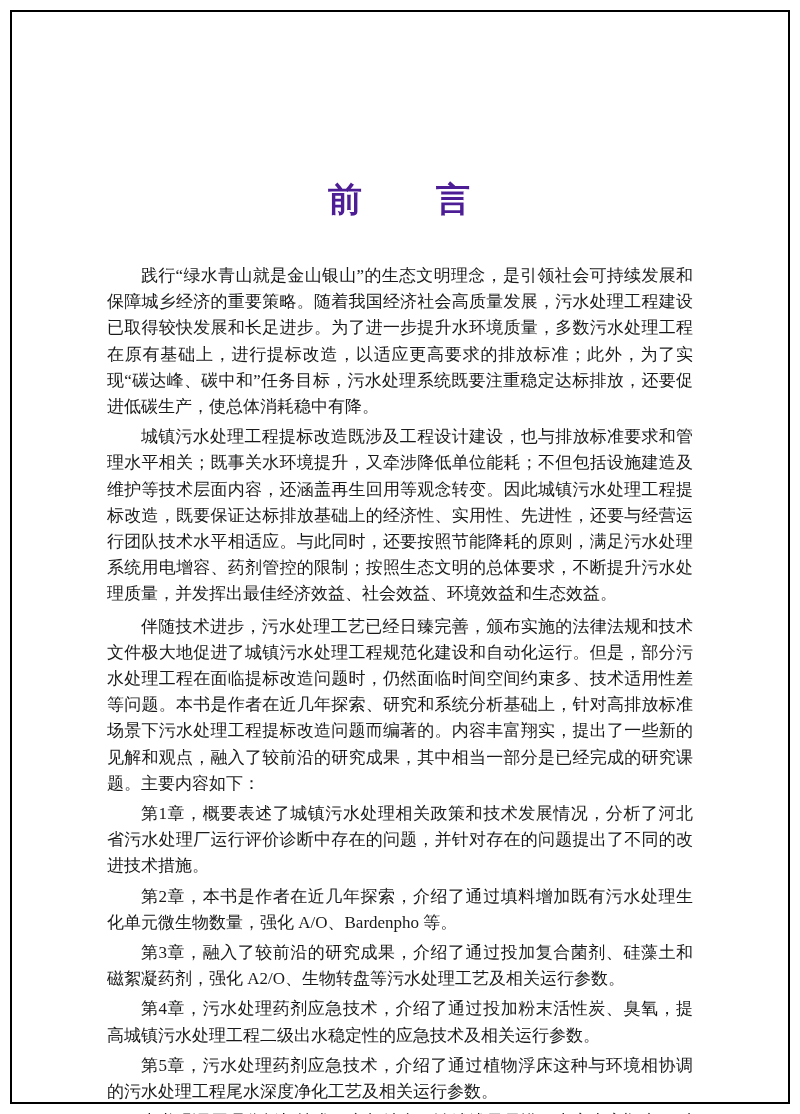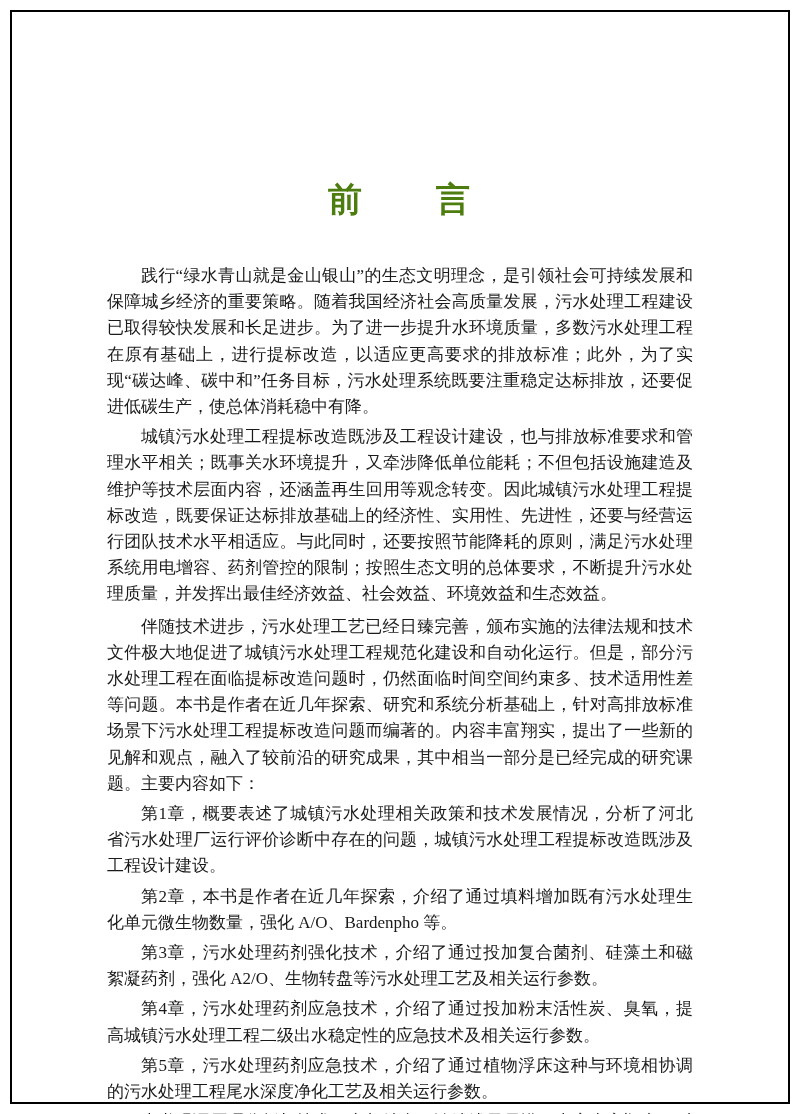--- a/index.html
+++ b/index.html
@@ -31,21 +31,21 @@
     padding: 181px 103px 0 103px;
     box-sizing: border-box;
   }
   .title {
     margin: 0 0 46px 0;
     font-size: 34px;
     line-height: 36px;
     font-weight: bold;
     text-align: center;
     letter-spacing: 2px;
-    color: #4d7c0f;
+    color: #4c1d95;
     font-family: "Liberation Sans", "DejaVu Sans", sans-serif;
   }
   .para {
     margin: 4px;
     font-size: 17px;
     line-height: 26.2px;
     text-indent: 2em;
     text-align: justify;
     text-justify: inter-ideograph;
     word-break: break-all;
@@ -61,25 +61,25 @@
   <div class="page-border"></div>
   <div class="content">
     <h1 class="title">前　　言</h1>
 
     <p class="para">践行“绿水青山就是金山银山”的生态文明理念，是引领社会可持续发展和保障城乡经济的重要策略。随着我国经济社会高质量发展，污水处理工程建设已取得较快发展和长足进步。为了进一步提升水环境质量，多数污水处理工程在原有基础上，进行提标改造，以适应更高要求的排放标准；此外，为了实现“碳达峰、碳中和”任务目标，污水处理系统既要注重稳定达标排放，还要促进低碳生产，使总体消耗稳中有降。</p>
 
     <p class="para">城镇污水处理工程提标改造既涉及工程设计建设，也与排放标准要求和管理水平相关；既事关水环境提升，又牵涉降低单位能耗；不但包括设施建造及维护等技术层面内容，还涵盖再生回用等观念转变。因此城镇污水处理工程提标改造，既要保证达标排放基础上的经济性、实用性、先进性，还要与经营运行团队技术水平相适应。与此同时，还要按照节能降耗的原则，满足污水处理系统用电增容、药剂管控的限制；按照生态文明的总体要求，不断提升污水处理质量，并发挥出最佳经济效益、社会效益、环境效益和生态效益。</p>
 
     <p class="para gap-before">伴随技术进步，污水处理工艺已经日臻完善，颁布实施的法律法规和技术文件极大地促进了城镇污水处理工程规范化建设和自动化运行。但是，部分污水处理工程在面临提标改造问题时，仍然面临时间空间约束多、技术适用性差等问题。本书是作者在近几年探索、研究和系统分析基础上，针对高排放标准场景下污水处理工程提标改造问题而编著的。内容丰富翔实，提出了一些新的见解和观点，融入了较前沿的研究成果，其中相当一部分是已经完成的研究课题。主要内容如下：</p>
 
-    <p class="para">第1章，概要表述了城镇污水处理相关政策和技术发展情况，分析了河北省污水处理厂运行评价诊断中存在的问题，城镇污水处理工程提标改造既涉及工程设计建设。</p>
+    <p class="para">第1章，概要表述了城镇污水处理相关政策和技术发展情况，分析了河北省污水处理厂运行评价诊断中存在的问题，并针对存在的问题提出了不同的改进技术措施。</p>
 
     <p class="para">第2章，本书是作者在近几年探索，介绍了通过填料增加既有污水处理生化单元微生物数量，强化 A/O、Bardenpho 等。</p>
 
-    <p class="para">第3章，污水处理药剂强化技术，介绍了通过投加复合菌剂、硅藻土和磁絮凝药剂，强化 A2/O、生物转盘等污水处理工艺及相关运行参数。</p>
+    <p class="para">第3章，融入了较前沿的研究成果，介绍了通过投加复合菌剂、硅藻土和磁絮凝药剂，强化 A2/O、生物转盘等污水处理工艺及相关运行参数。</p>
 
     <p class="para">第4章，污水处理药剂应急技术，介绍了通过投加粉末活性炭、臭氧，提高城镇污水处理工程二级出水稳定性的应急技术及相关运行参数。</p>
 
     <p class="para">第5章，污水处理药剂应急技术，介绍了通过植物浮床这种与环境相协调的污水处理工程尾水深度净化工艺及相关运行参数。</p>
 
     <p class="para">本书强调原理分析与技术研究相结合，论述浅显易懂，内容丰富翔实，对促进污水处理工程提标改造、促进设施稳定运行、降低运行能耗水平等具有一定的指导意义和参考价值。</p>
 
   </div>
 </div>
 

